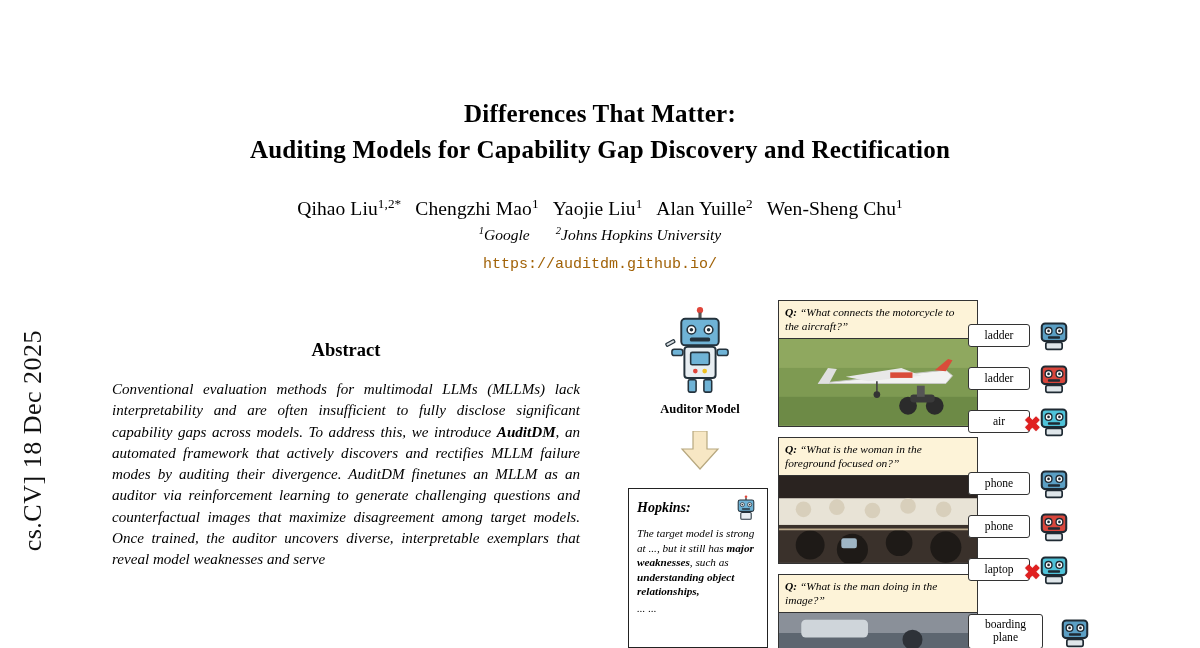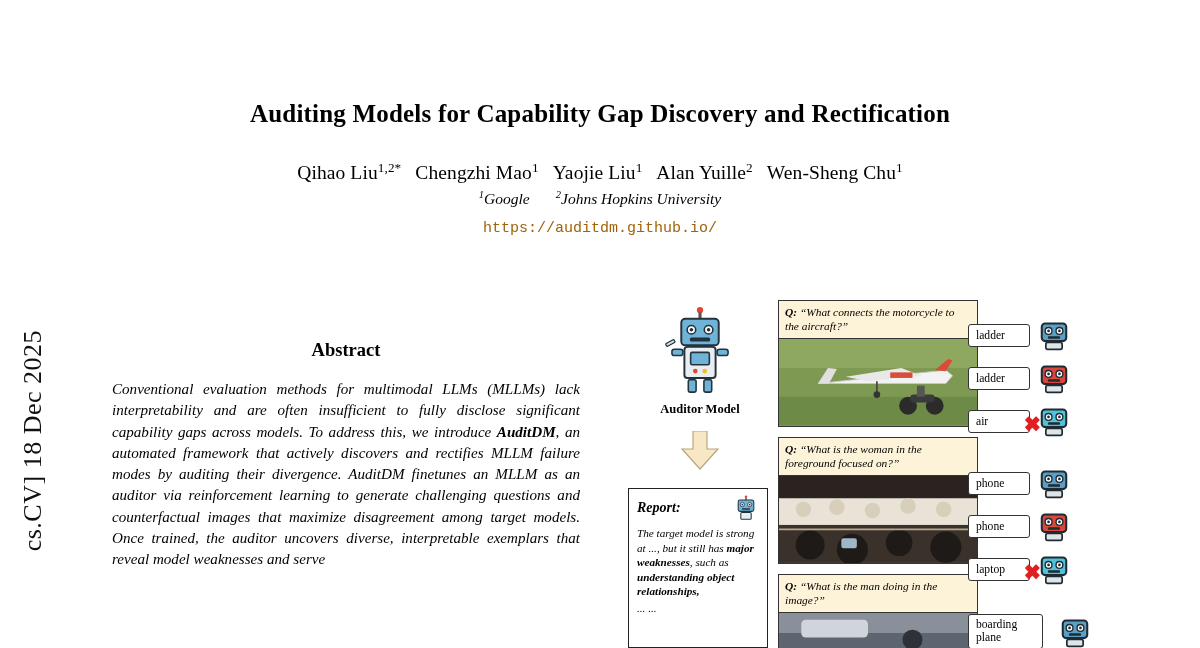--- a/index.html
+++ b/index.html
@@ -152,21 +152,21 @@
   .ans-col { position: absolute; left: 348px; top: 18px; width: 124px; }
   .ans-row { display: flex; align-items: center; margin-bottom: 9px; position: relative; }
   .ans-pill {
     min-width: 62px;
     border: 1.1px solid #333;
     border-radius: 3px;
     background: #fff;
     font-size: 11.6px;
     padding: 4px 7px;
     line-height: 13px;
-    text-align: left;
+    text-align: center;
   }
   .ans-pill.two-line { line-height: 12.5px; }
   .mini-robot { width: 34px; height: 34px; margin-left: 7px; flex: 0 0 auto; }
   .xmark {
     position: absolute;
     left: 56px; top: 10px;
     color: #e02020;
     font-size: 20px;
     font-weight: bold;
     line-height: 1;
@@ -175,20 +175,21 @@
   }
 </style>
 </head>
 <body>
 
 <div class="page">
 
   <div class="arxiv-stamp">cs.CV]  18 Dec 2025</div>
 
   <div class="title-block">
+    <div class="title-line">Differences That Matter:</div>
     <div class="title-line">Auditing Models for Capability Gap Discovery and Rectification</div>
 
     <div class="authors">
       <span><span>Qihao Liu</span><sup>1,2*</sup></span><span class="sep"></span><span><span>Chengzhi Mao</span><sup>1</sup></span><span class="sep"></span><span><span>Yaojie Liu</span><sup>1</sup></span><span class="sep"></span><span><span>Alan Yuille</span><sup>2</sup></span><span class="sep"></span><span><span>Wen-Sheng Chu</span><sup>1</sup></span>
     </div>
 
     <div class="affils">
       <span><sup>1</sup><span>Google</span></span><span class="a2"><sup>2</sup><span>Johns Hopkins University</span></span>
     </div>
 
@@ -223,21 +224,21 @@
         <rect x="55" y="97" width="10" height="16" rx="2" fill="#6fb3d6" stroke="#24323c" stroke-width="2"></rect>
       </svg>
       <div class="auditor-label">Auditor Model</div>
 
       <svg width="44" height="40" style="display:block;margin:14px auto 0 auto;">
         <polygon points="15,0 29,0 29,18 40,18 22,38 4,18 15,18" fill="#f7e7c4" stroke="#b7a87f" stroke-width="1.2"></polygon>
       </svg>
 
       <div class="report-box">
         <div class="report-title-row">
-          <div class="report-title">Report:</div>
+          <div class="report-title">Hopkins:</div>
           <svg width="26" height="26" viewBox="0 0 100 100">
             <circle cx="50" cy="7" r="5" fill="#e0453a"></circle>
             <rect x="47" y="11" width="6" height="8" fill="#555"></rect>
             <rect x="20" y="19" width="60" height="44" rx="7" fill="#6fb3d6" stroke="#24323c" stroke-width="4"></rect>
             <circle cx="36" cy="37" r="8" fill="#fff" stroke="#24323c" stroke-width="3"></circle>
             <circle cx="64" cy="37" r="8" fill="#fff" stroke="#24323c" stroke-width="3"></circle>
             <circle cx="36" cy="37" r="3.5" fill="#24323c"></circle>
             <circle cx="64" cy="37" r="3.5" fill="#24323c"></circle>
             <rect x="34" y="51" width="32" height="6" rx="3" fill="#24323c"></rect>
             <rect x="30" y="67" width="40" height="26" rx="4" fill="#e8eef2" stroke="#24323c" stroke-width="4"></rect>

